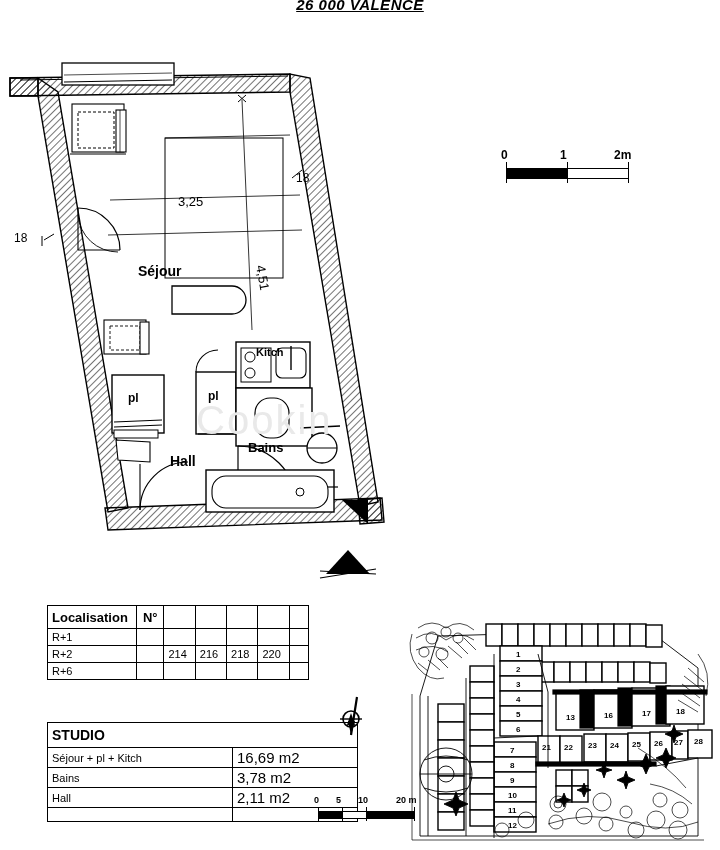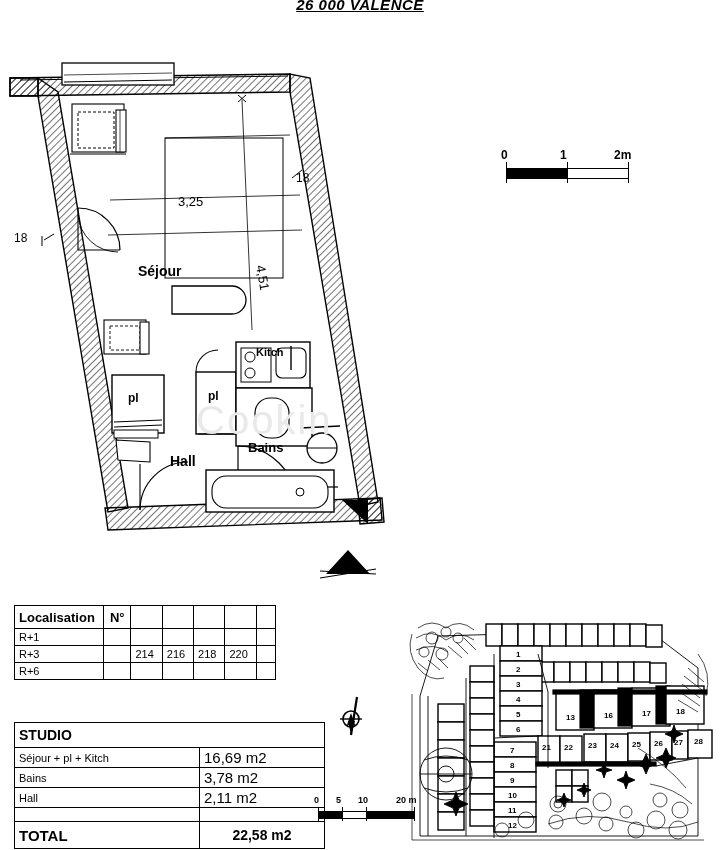--- a/index.html
+++ b/index.html
@@ -120,20 +120,21 @@
     top: 605px;
   }
   #studio-table-wrap {
     position: absolute;
     left: 14px;
     top: 722px;
   }
   table.plan-table {
     border-collapse: collapse;
     background: #0ea5e9;
+    margin-left: 33px;
   }
   table.plan-table td, table.plan-table th {
     border: 1px solid #000;
     font-size: 11px;
     font-family: "Liberation Sans", sans-serif;
     padding: 1px 4px;
     text-align: left;
     font-weight: normal;
     color: #000;
     background: #fff;
@@ -377,21 +378,21 @@
       <tr>
         <td class="lab">R+1</td>
         <td class="num"></td>
         <td class="num"></td>
         <td class="num"></td>
         <td class="num"></td>
         <td class="num"></td>
         <td class="num"></td>
       </tr>
       <tr>
-        <td class="lab">R+3</td>
+        <td class="lab">R+2</td>
         <td class="num"></td>
         <td class="num">214</td>
         <td class="num">216</td>
         <td class="num">218</td>
         <td class="num">220</td>
         <td class="num"></td>
       </tr>
       <tr>
         <td class="lab">R+6</td>
         <td class="num"></td>
@@ -419,24 +420,20 @@
         <td class="room">Bains</td>
         <td class="area">3,78 m2</td>
       </tr>
       <tr>
         <td class="room">Hall</td>
         <td class="area">2,11 m2</td>
       </tr>
       <tr>
         <td class="spacer"></td>
         <td class="spacer"></td>
-      </tr>
-      <tr>
-        <td class="total-lab">TOTAL</td>
-        <td class="total-val">22,58 m2</td>
       </tr>
     </tbody>
   </table>
 </div>
 
 <div id="north-arrow">
   <svg width="40" height="55" viewBox="0 0 40 55" xmlns="http://www.w3.org/2000/svg">
     <line x1="22" y1="4" x2="16" y2="42" stroke="#000" stroke-width="2.2"></line>
     <path d="M 16 42 L 13 28 L 20 28 Z" fill="#000"></path>
     <circle cx="16" cy="26" r="8" fill="none" stroke="#000" stroke-width="1.6"></circle>

